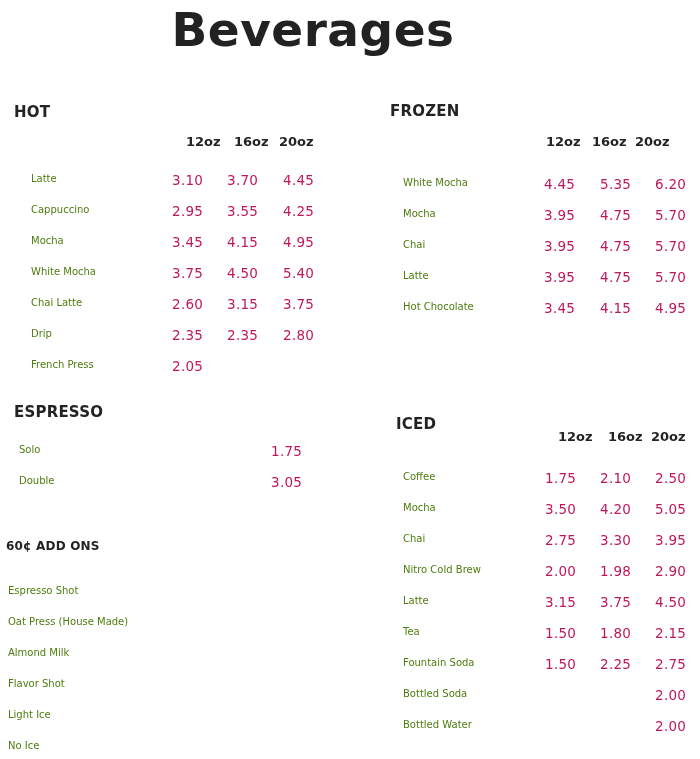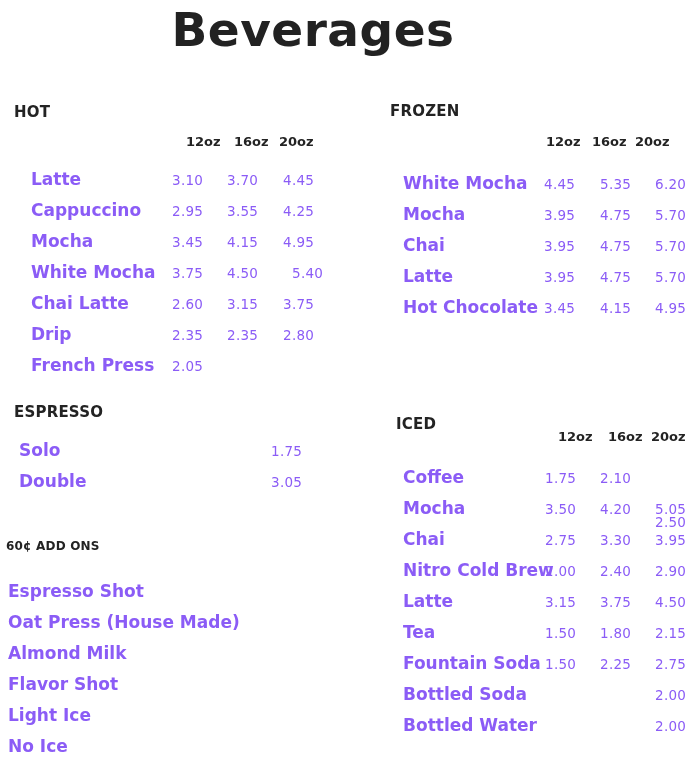--- a/index.html
+++ b/index.html
@@ -13,24 +13,24 @@
     font-family: "DejaVu Sans", sans-serif; font-weight: bold;
     font-size: 47px; letter-spacing: 0.5px; color: #222222; line-height: 56px;
   }
   .section-head {
     font-weight: bold; font-size: 15px; line-height: 18px; color: #232323; letter-spacing: 0.2px;
   }
   .size-head {
     font-weight: bold; font-size: 13px; line-height: 16px; color: #232323;
   }
   .item-name {
-    font-weight: bold; font-size: 17px; line-height: 16px; color: #8b5cf6;
+    font-weight: normal; font-size: 10px; line-height: 16px; color: #4d7c0f;
   }
   .price {
-    font-size: 13.5px; line-height: 16px; color: #8b5cf6; letter-spacing: 0.3px;
+    font-size: 13.5px; line-height: 16px; color: #be185d; letter-spacing: 0.3px;
   }
 </style>
 </head>
 <body>
 
 <div class="abs title">Beverages</div>
 
 <div>
   <div class="abs section-head" style="left:14px; top:103px;">HOT</div>
   <div class="abs size-head" style="left:186px; top:134px;">12oz</div>
@@ -52,21 +52,21 @@
   <div>
     <div class="abs item-name" style="left:31px; top:233px;">Mocha</div>
     <div class="abs price" style="left:172px; top:234px;">3.45</div>
     <div class="abs price" style="left:227px; top:234px;">4.15</div>
     <div class="abs price" style="left:283px; top:234px;">4.95</div>
   </div>
   <div>
     <div class="abs item-name" style="left:31px; top:264px;">White Mocha</div>
     <div class="abs price" style="left:172px; top:265px;">3.75</div>
     <div class="abs price" style="left:227px; top:265px;">4.50</div>
-    <div class="abs price" style="left:283px; top:265px;margin-left:9px;">5.40</div>
+    <div class="abs price" style="left:283px; top:265px;">5.40</div>
   </div>
   <div>
     <div class="abs item-name" style="left:31px; top:295px;">Chai Latte</div>
     <div class="abs price" style="left:172px; top:296px;text-align:right;">2.60</div>
     <div class="abs price" style="left:227px; top:296px;">3.15</div>
     <div class="abs price" style="left:283px; top:296px;">3.75</div>
   </div>
   <div>
     <div class="abs item-name" style="left:31px; top:326px;">Drip</div>
     <div class="abs price" style="left:172px; top:327px;">2.35</div>
@@ -142,38 +142,38 @@
 <div>
   <div class="abs section-head" style="left:396px; top:402px;margin-top:13px;">ICED</div>
   <div class="abs size-head" style="left:558px; top:429px;">12oz</div>
   <div class="abs size-head" style="left:608px; top:429px;">16oz</div>
   <div class="abs size-head" style="left:651px; top:429px;">20oz</div>
 
   <div>
     <div class="abs item-name" style="left:403px; top:469px;">Coffee</div>
     <div class="abs price" style="left:545px; top:470px;">1.75</div>
     <div class="abs price" style="left:600px; top:470px;">2.10</div>
-    <div class="abs price" style="left:655px; top:470px;margin-top:44px;">2.50</div>
+    <div class="abs price" style="left:655px; top:470px;">2.50</div>
   </div>
   <div>
     <div class="abs item-name" style="left:403px; top:500px;">Mocha</div>
     <div class="abs price" style="left:545px; top:501px;">3.50</div>
     <div class="abs price" style="left:600px; top:501px;">4.20</div>
     <div class="abs price" style="left:655px; top:501px;">5.05</div>
   </div>
   <div>
     <div class="abs item-name" style="left:403px; top:531px;">Chai</div>
     <div class="abs price" style="left:545px; top:532px;">2.75</div>
     <div class="abs price" style="left:600px; top:532px;">3.30</div>
     <div class="abs price" style="left:655px; top:532px;">3.95</div>
   </div>
   <div>
     <div class="abs item-name" style="left:403px; top:562px;text-align:center;">Nitro Cold Brew</div>
     <div class="abs price" style="left:545px; top:563px;">2.00</div>
-    <div class="abs price" style="left:600px; top:563px;">2.40</div>
+    <div class="abs price" style="left:600px; top:563px;">1.98</div>
     <div class="abs price" style="left:655px; top:563px;">2.90</div>
   </div>
   <div>
     <div class="abs item-name" style="left:403px; top:593px;">Latte</div>
     <div class="abs price" style="left:545px; top:594px;">3.15</div>
     <div class="abs price" style="left:600px; top:594px;">3.75</div>
     <div class="abs price" style="left:655px; top:594px;">4.50</div>
   </div>
   <div>
     <div class="abs item-name" style="left:403px; top:624px;">Tea</div>

